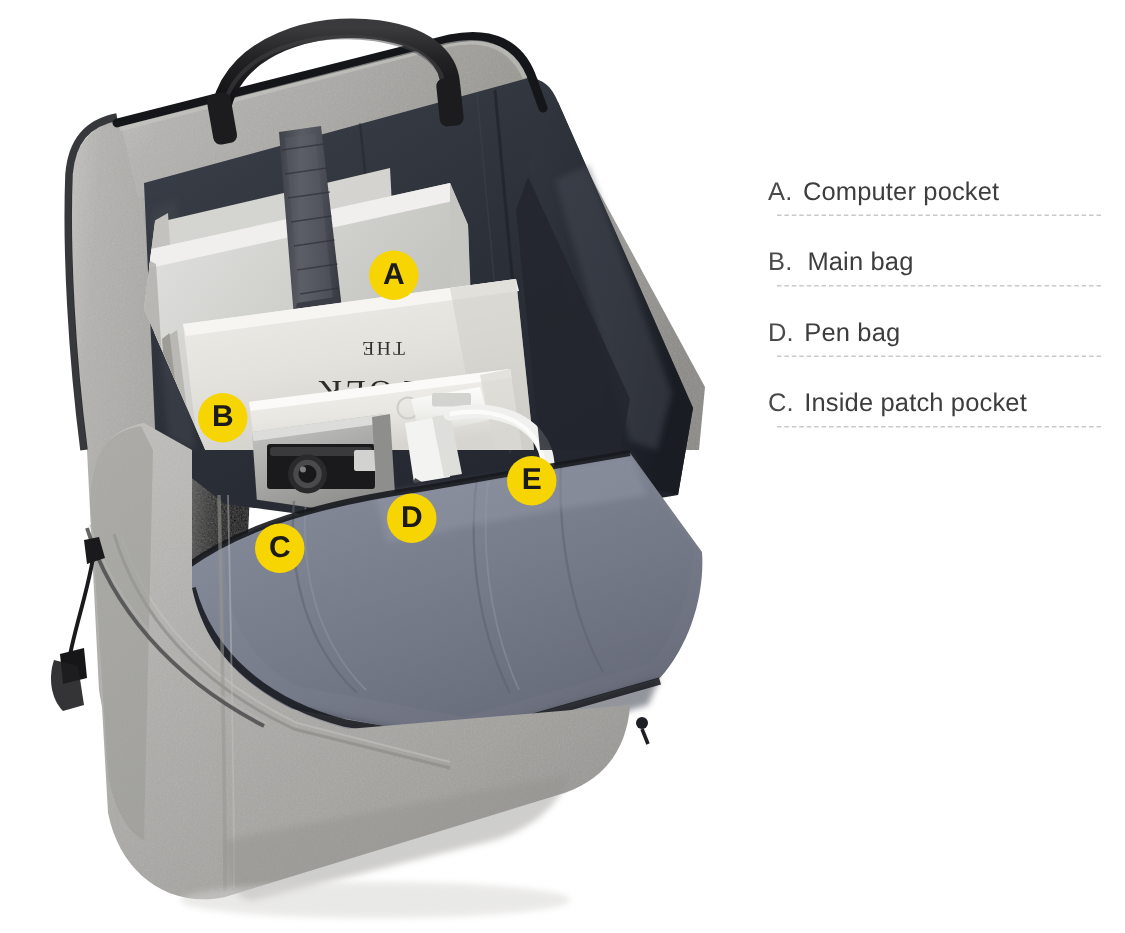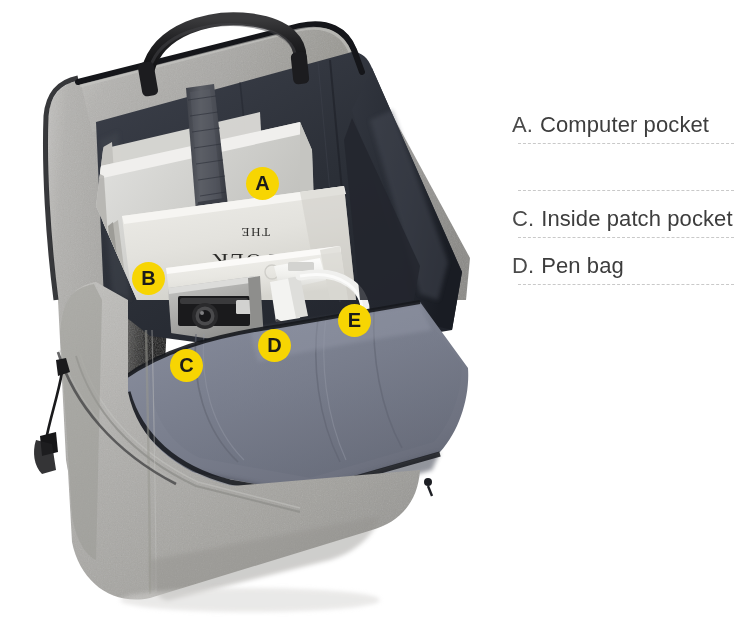--- a/index.html
+++ b/index.html
@@ -71,21 +71,21 @@
     border-bottom: 1px dashed #c9c9c9;
     height: 0;
   }
   .legend-text {
     position: absolute;
     left: 0;
     bottom: 13px;
     white-space: nowrap;
     color: #3d3d3d;
     font-family: "Liberation Sans", sans-serif;
-    font-size: 22px;
+    font-size: 17px;
     font-weight: normal;
     letter-spacing: .1px;
   }
   .legend-key {
     color: #4a4a4a;
     font-weight: normal;
   }
   .legend-gap-1 { padding-left: 7px; }
   .legend-gap-2 { padding-left: 10px; }
 </style>
@@ -416,33 +416,36 @@
   <div id="legend">
 
     <div class="legend-row">
       <div class="legend-text">
         <span class="legend-key">A.</span><span class="legend-gap-1">Computer pocket</span>
       </div>
       <div class="legend-line"></div>
     </div>
 
     <div class="legend-row">
+      <div class="legend-text">
+        <span class="legend-key">B.</span><span class="legend-gap-2">Main bag</span>
+      </div>
+      <div class="legend-line"></div>
+    </div>
+
+    <div class="legend-row">
+      <div class="legend-text">
+        <span class="legend-key">D.</span><span class="legend-gap-1">Pen bag</span>
+      </div>
       <div class="legend-line"></div>
     </div>
 
     <div class="legend-row">
       <div class="legend-text">
         <span class="legend-key">C.</span><span class="legend-gap-1">Inside patch pocket</span>
       </div>
       <div class="legend-line"></div>
     </div>
 
-    <div class="legend-row">
-      <div class="legend-text">
-        <span class="legend-key">D.</span><span class="legend-gap-1">Pen bag</span>
-      </div>
-      <div class="legend-line"></div>
-    </div>
-
 
   </div>
 
 </div>
 
 </body></html>

